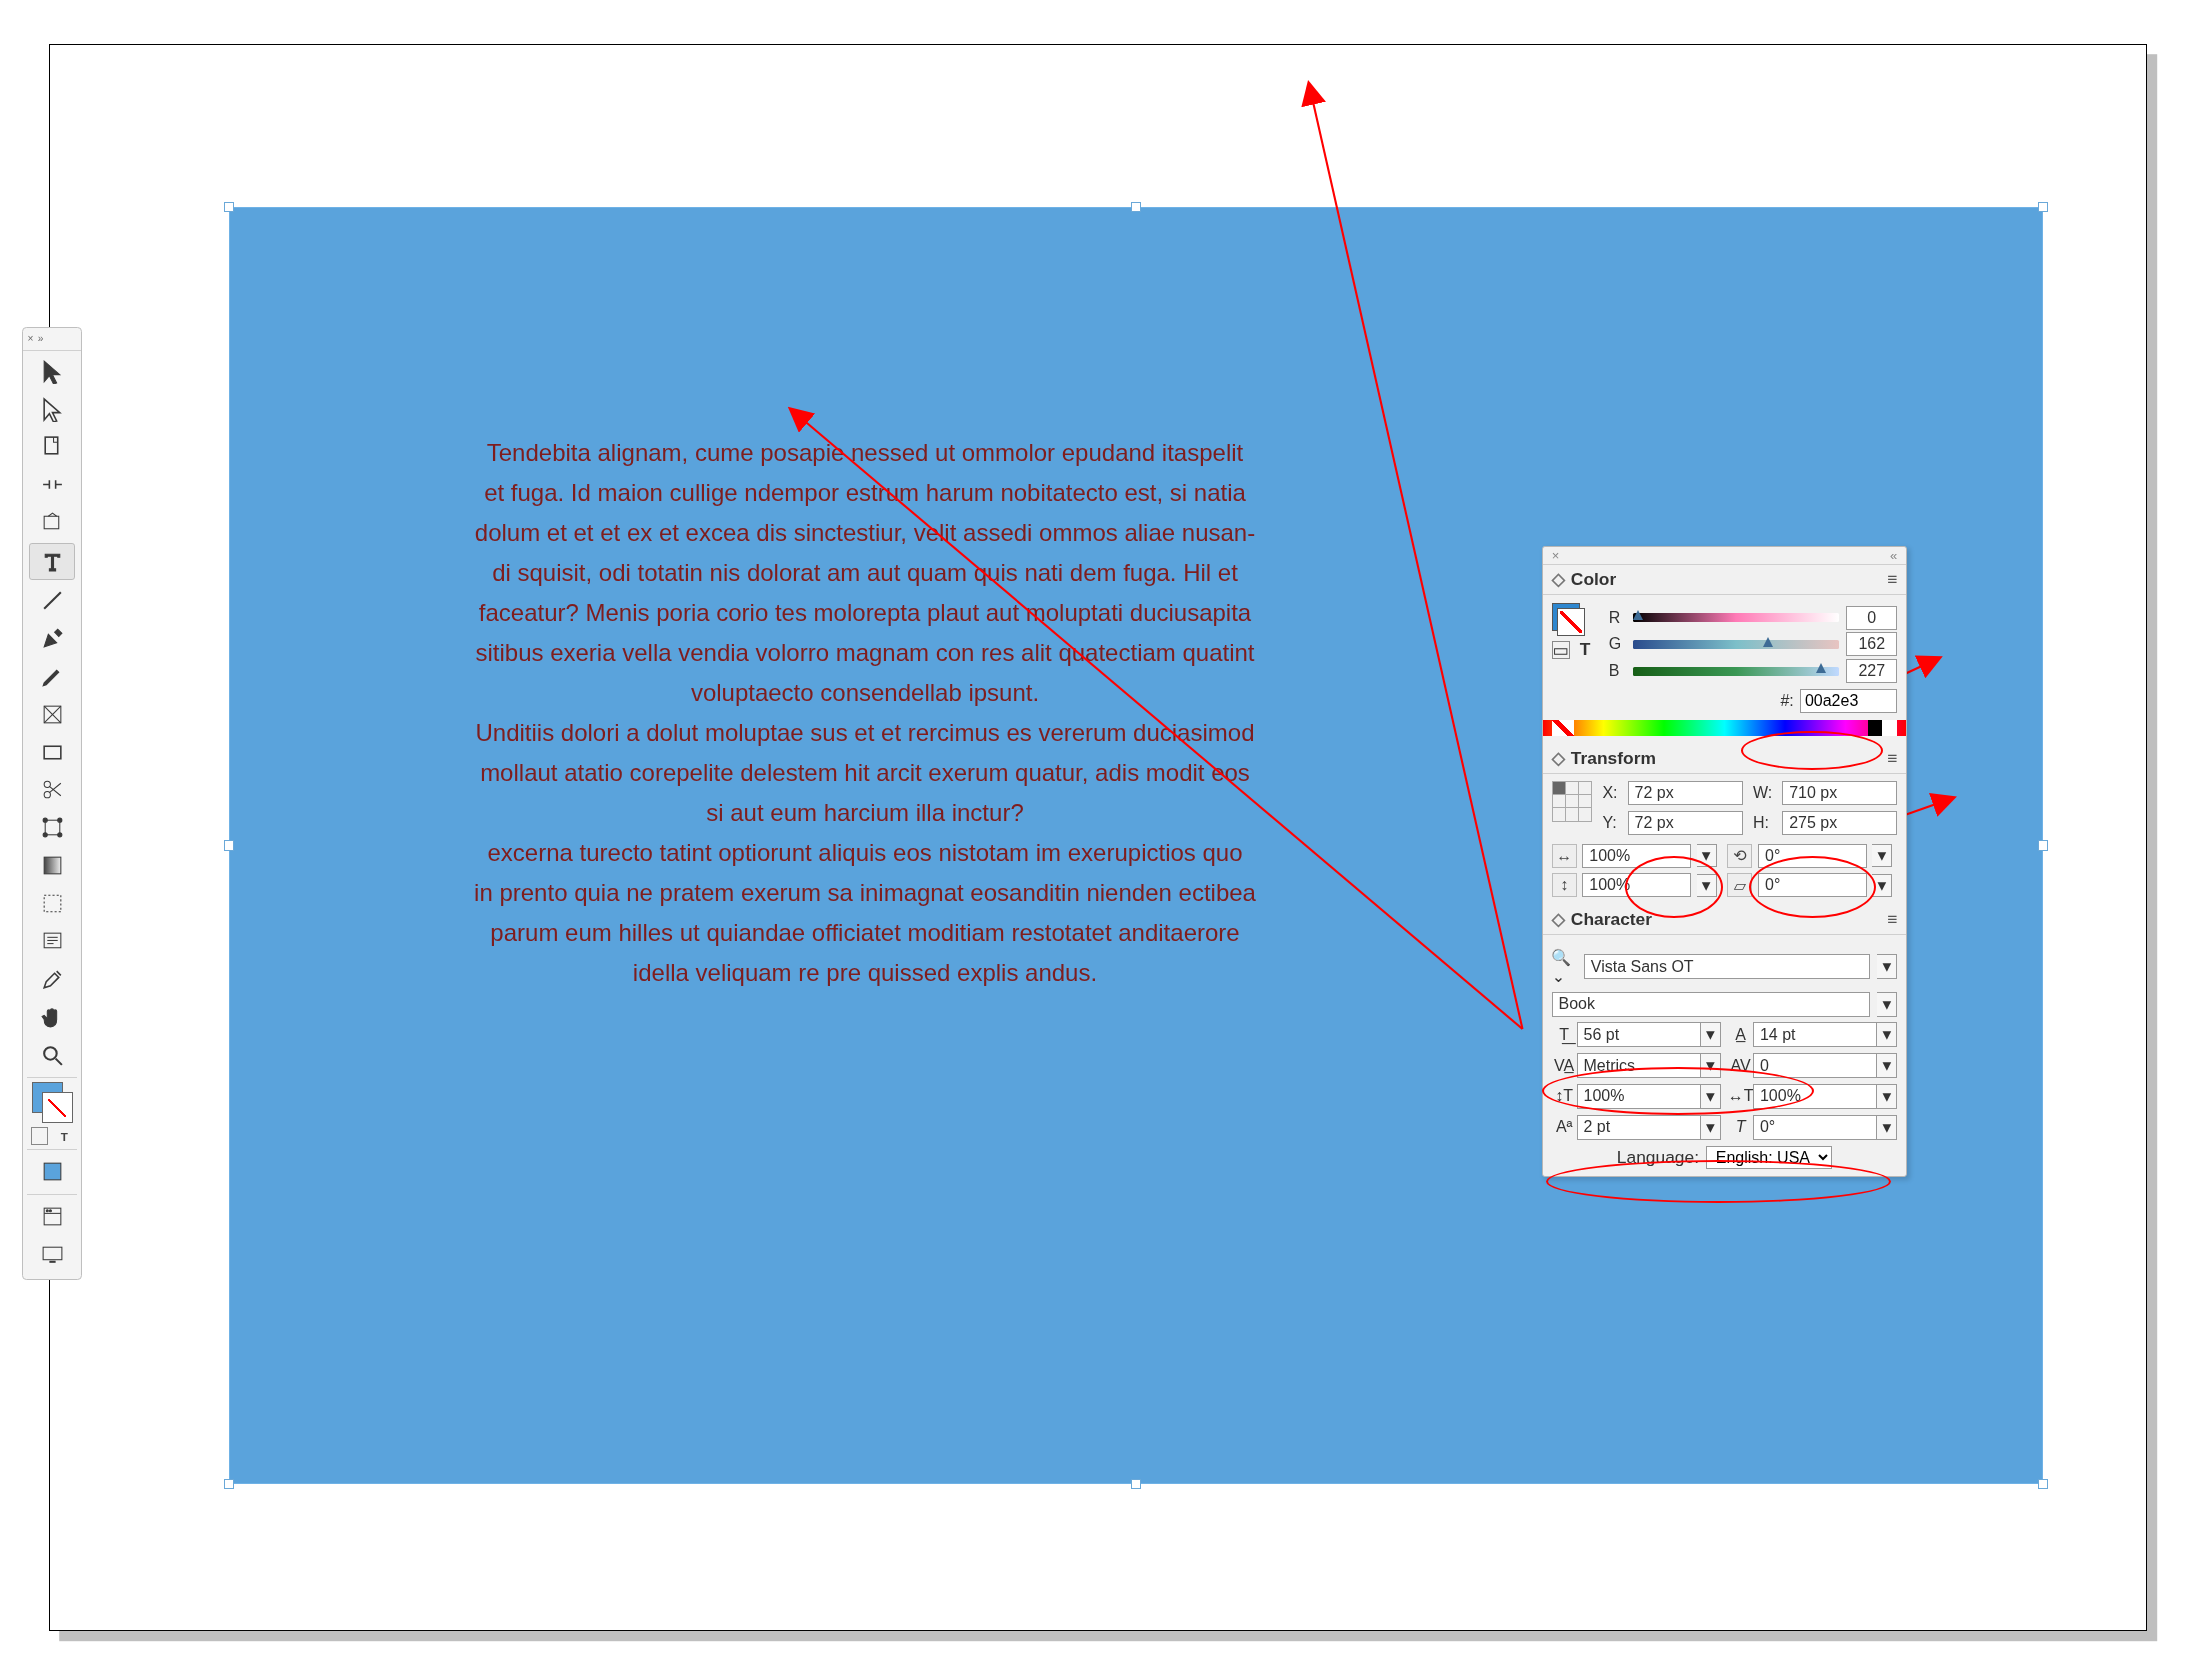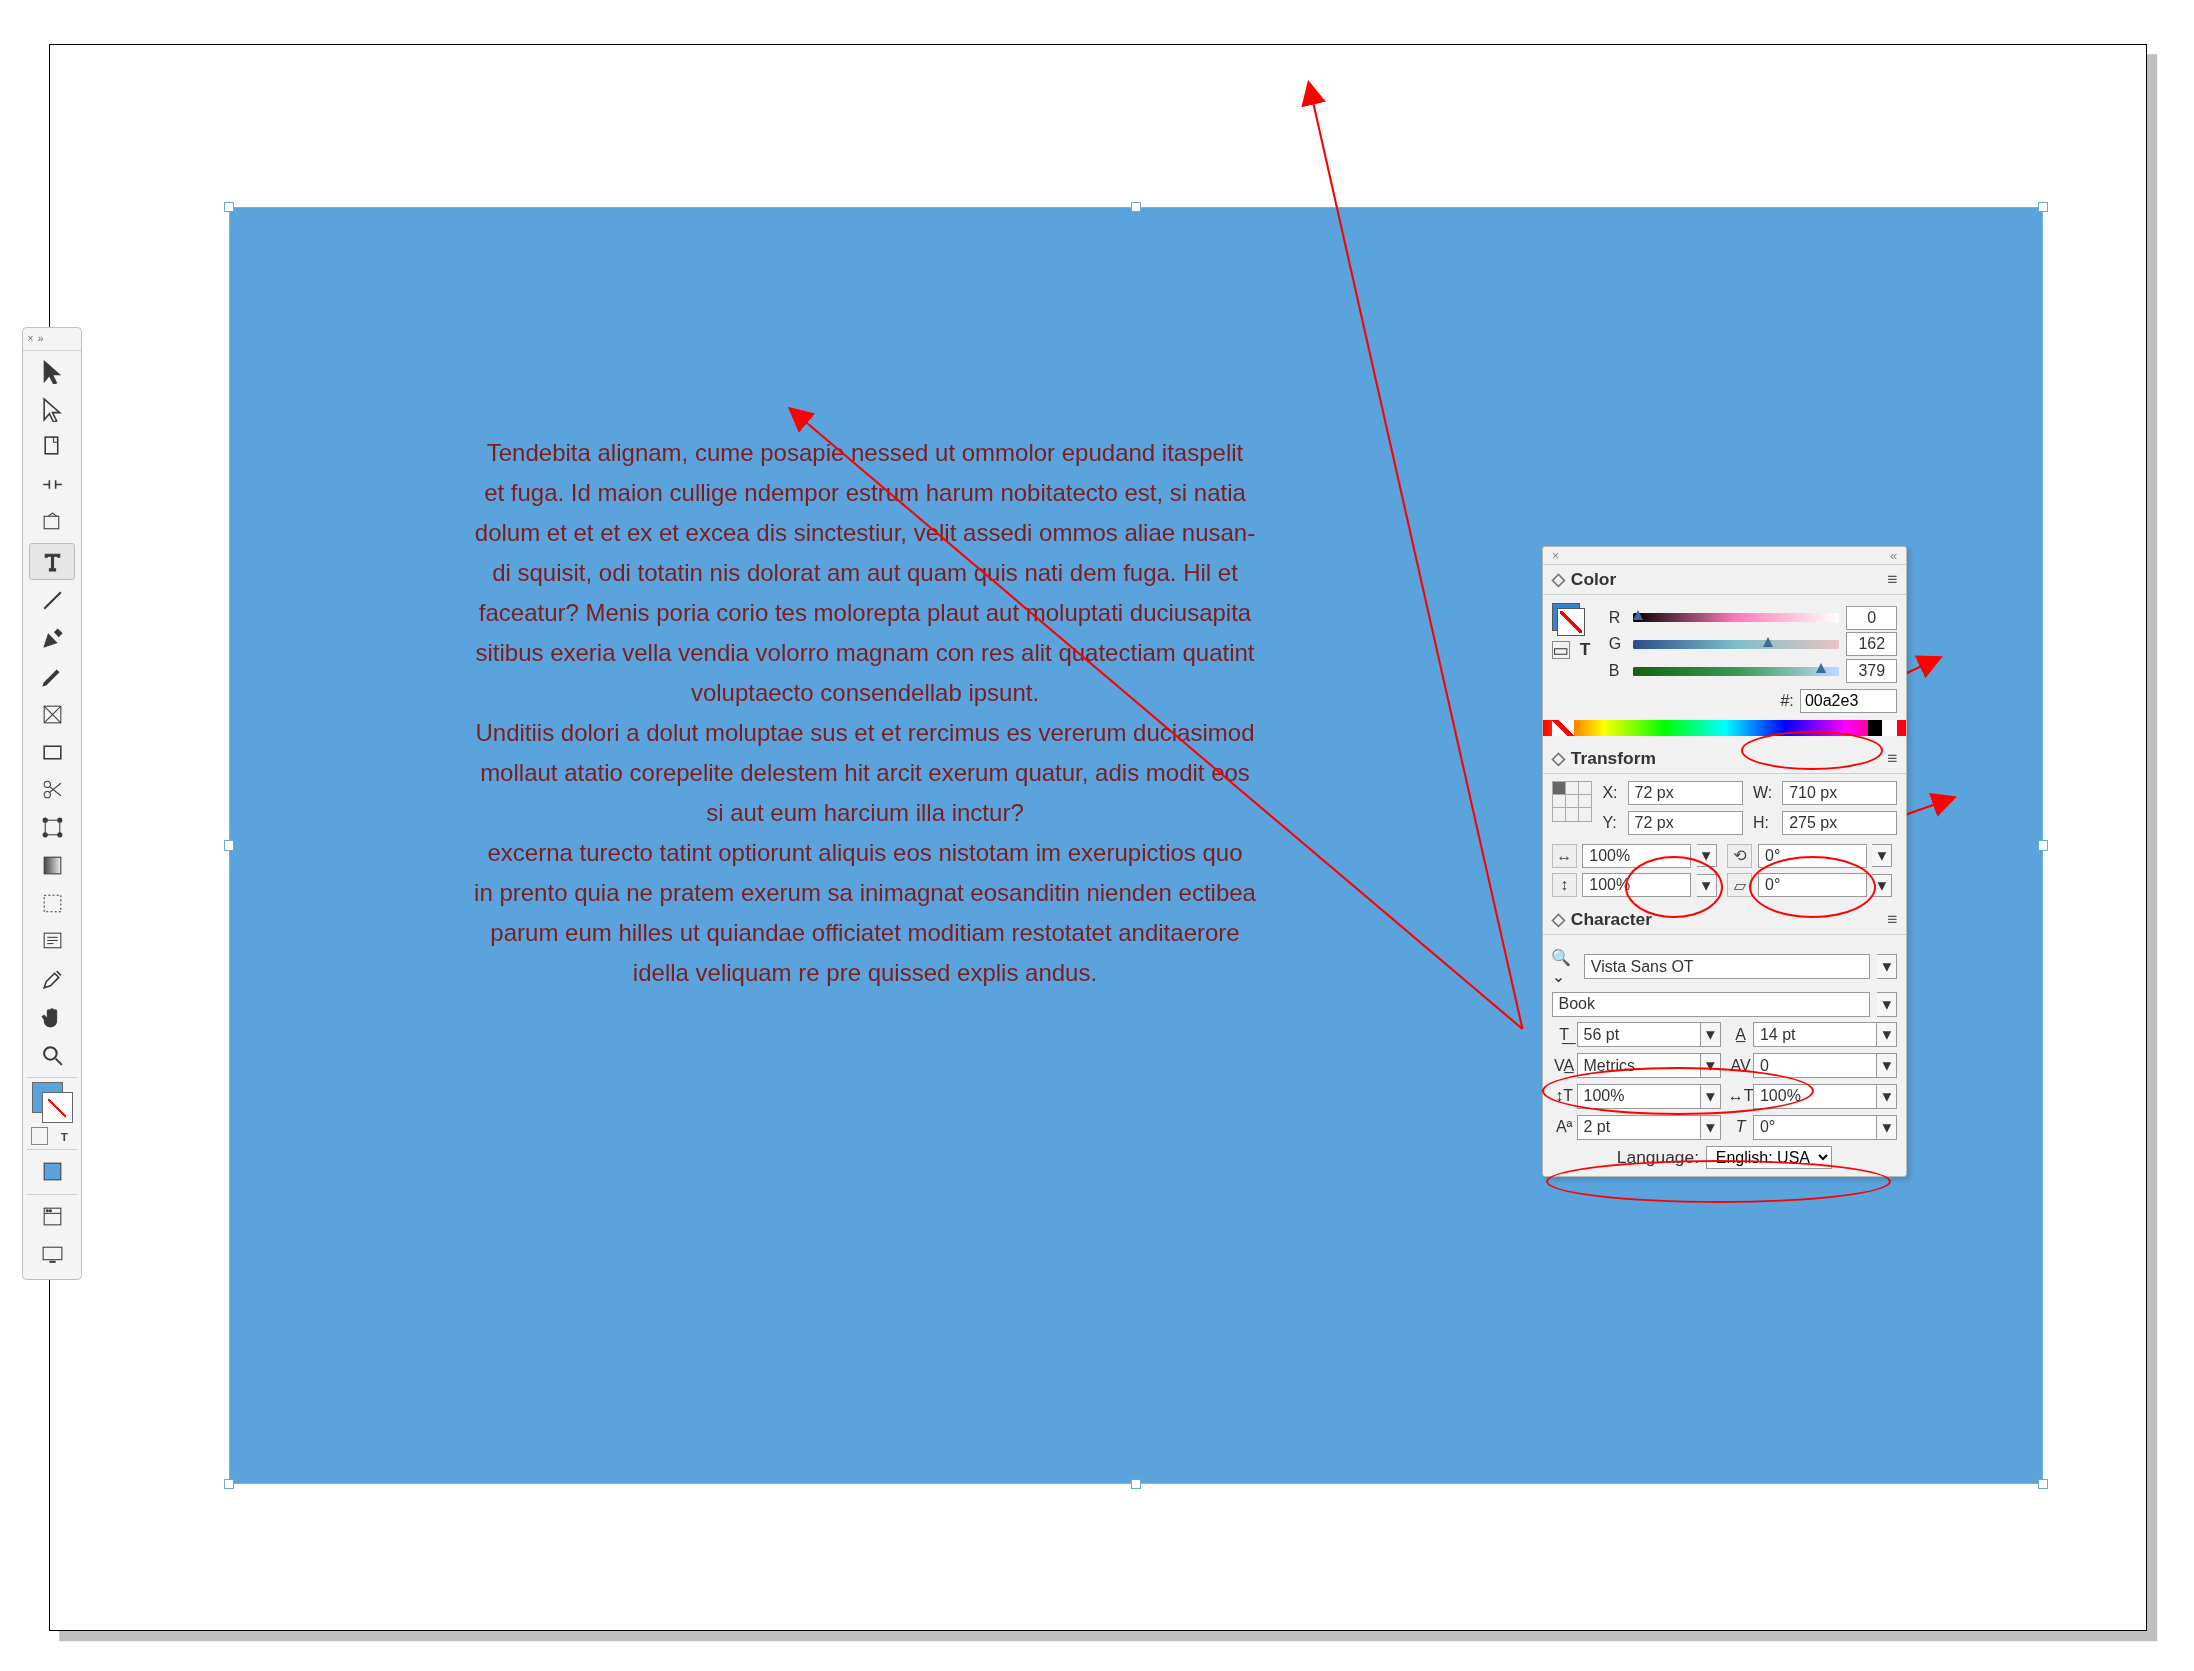--- a/index.html
+++ b/index.html
@@ -479,21 +479,21 @@
           <div class="track g">
               <div class="thumb" style="left:63%"></div>
             </div>
           <div class="num-box">162</div>
         </div>
         <div class="slider-row">
           <label>B</label>
           <div class="track b">
               <div class="thumb" style="left:89%"></div>
             </div>
-          <div class="num-box">379</div>
+          <div class="num-box">227</div>
         </div>
         <div class="hex-row">
           <label>#:</label>
           <input value="00a2e3" style="">
         </div>
       </div>
       <div style="clear:both"></div>
       <div class="spectrum"></div>
       <div class="spectrum-ends">
         <div class="none"></div>

